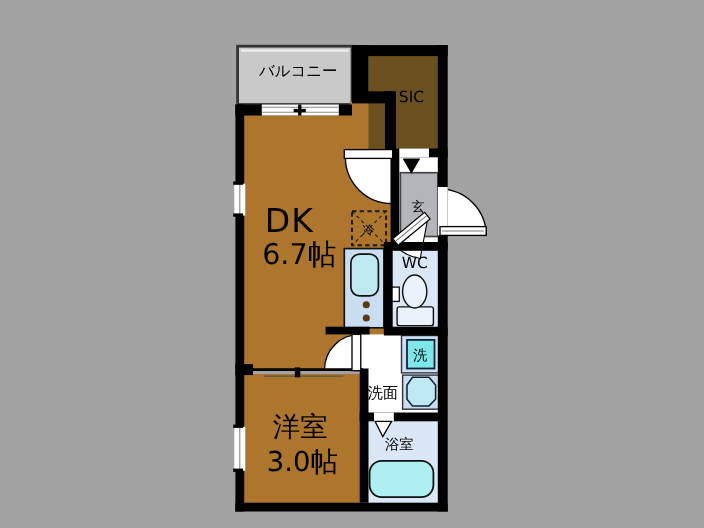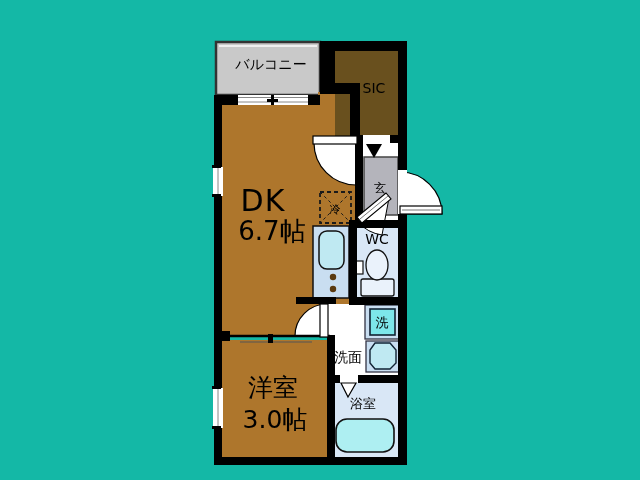--- a/index.html
+++ b/index.html
@@ -1,16 +1,16 @@
 <!DOCTYPE html>
 <html><head>
 <meta charset="utf-8">
 <style>
   html,body{margin:0;padding:0;background:#fff;}
-  #stage{position:relative;width:640px;height:480px;background:#14b8a6;overflow:hidden;}
+  #stage{position:relative;width:640px;height:480px;background:#a3a3a3;overflow:hidden;}
   svg{position:absolute;left:0;top:0;}
   text{font-family:"DejaVu Sans","Liberation Sans",sans-serif;fill:#000;}
 </style>
 </head>
 <body>
 
 <div id="stage">
 <svg width="640" height="480" viewBox="0 0 640 480">
 
   <g>

